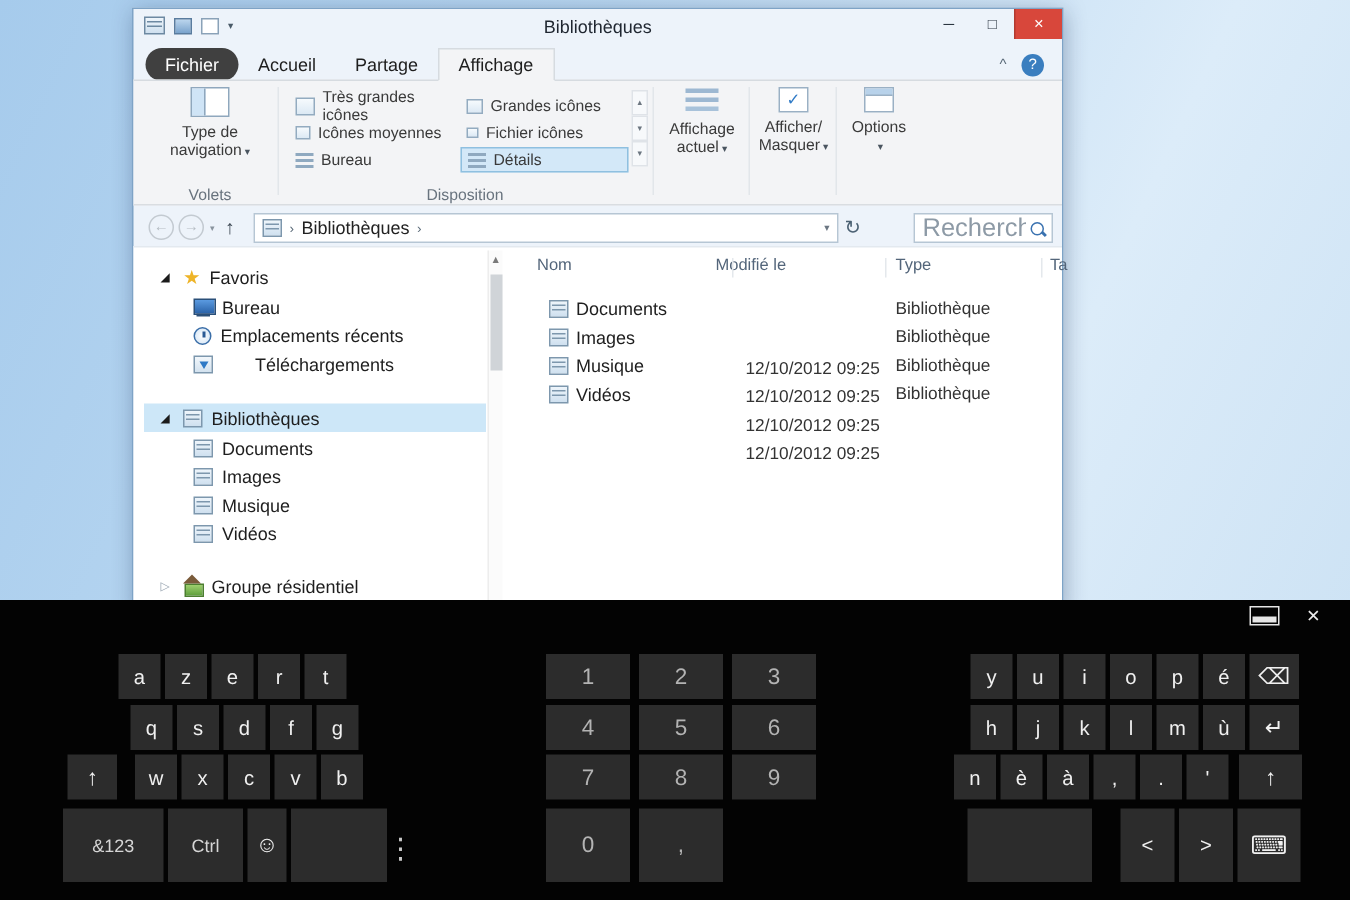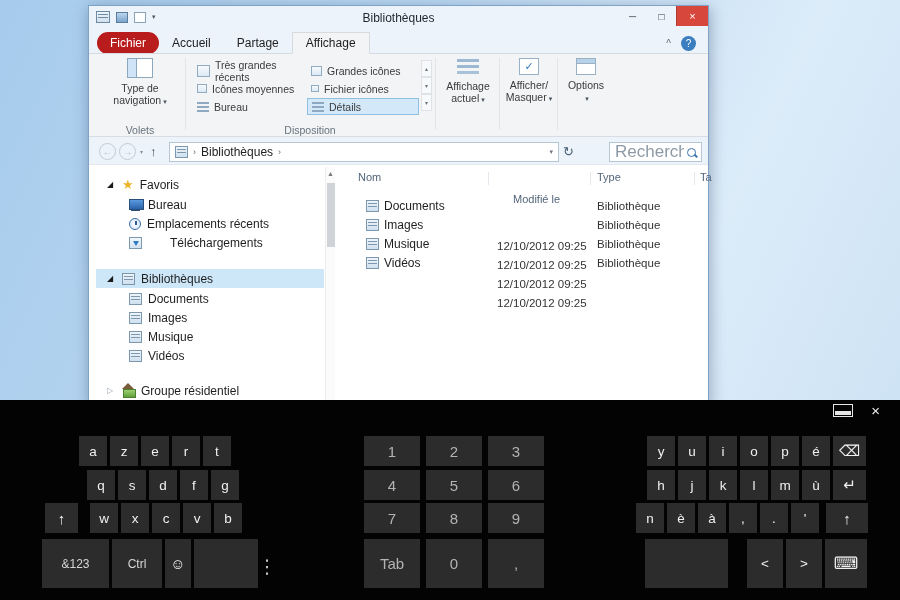--- a/index.html
+++ b/index.html
@@ -20,21 +20,21 @@
 .q3{width:12px;height:11px;background:#fff;border:1px solid #8aa2b8;}
 .qchev{font-size:7px;color:#4a5a68;}
 .wtitle{position:absolute;left:0;right:0;top:5px;text-align:center;font-size:12px;color:#1f2630;}
 .wbtns{position:absolute;right:0;top:0;display:flex;}
 .wbtn{width:29px;height:20px;display:flex;align-items:center;justify-content:center;font-size:10px;color:#2b3540;}
 .wbtn.close{width:32px;background:#d8473b;color:#fff;font-size:11px;border-left:1px solid #b23a30;}
 
 
 .tabs{position:absolute;left:0;top:26px;right:0;height:22px;display:flex;padding-left:8px;}
 .tab{height:22px;padding:0 13px;display:flex;align-items:center;font-size:12px;color:#1e1e1e;}
-.tab.file{background:#b91c1c;color:#fff;border-radius:11px;}
+.tab.file{background:#404040;color:#fff;border-radius:11px;}
 .tab.active{background:#f3f4f6;border:1px solid #d6dbe0;border-bottom:1px solid #f3f4f6;z-index:3;}
 .ribbonbtns{position:absolute;right:12px;top:30px;display:flex;gap:10px;align-items:center;}
 .rb-collapse{font-size:10px;color:#5a6a78;}
 .rb-help{width:15px;height:15px;border-radius:50%;background:#3a7ebf;color:#fff;font-size:10px;display:flex;align-items:center;justify-content:center;}
 
 
 .ribbon{position:absolute;left:0;top:47px;right:0;height:84px;background:#f3f4f6;border-top:1px solid #d6dbe0;border-bottom:1px solid #d9dde1;}
 .g-sep{position:absolute;top:4px;bottom:6px;width:1px;background:#e2e6ea;}
 .grp-label{position:absolute;bottom:2px;left:0;right:0;text-align:center;font-size:10.5px;color:#68737e;}
 .bigbtn{position:absolute;top:4px;left:0;right:0;display:flex;flex-direction:column;align-items:center;}
@@ -160,21 +160,21 @@
         <span class="cap">Type de</span>
         <span class="cap"><span>navigation</span><span class="dd">▾</span></span>
       </div>
       <div class="grp-label">Volets</div>
     </div>
     <div class="g-sep" style="left:96px;"></div>
 
     <div style="position:absolute;left:98px;top:0;width:246px;height:84px;">
       <div class="gal-item" style="left:6px;top:8px;">
           <span class="g-ic g-xl"></span>
-          <span>Très grandes récents</span>
+          <span>Très grandes icônes</span>
         </div>
       <div class="gal-item" style="left:6px;top:26px;">
           <span class="g-ic g-m"></span>
           <span>Icônes moyennes</span>
         </div>
       <div class="gal-item" style="left:6px;top:44px;">
           <span class="g-lines"></span>
           <span>Bureau</span>
         </div>
       <div class="gal-item" style="left:120px;top:8px;">
@@ -291,21 +291,21 @@
       <span class="i-home"></span>
       <span>Groupe résidentiel</span>
     </div>
 
     <div class="scrollbar">
       <span class="sb-up">▲</span>
       <span class="sb-thumb"></span>
     </div>
 
     <span class="col-h" style="left:269px;">Nom</span>
-    <span class="col-h" style="left:424px;margin-top:22px;">Modifié le</span>
+    <span class="col-h" style="left:388px;">Modifié le</span>
     <span class="col-h" style="left:508px;">Type</span>
     <span class="col-h" style="left:611px;">Ta</span>
     <span class="col-sep" style="left:399px;"></span>
     <span class="col-sep" style="left:501px;"></span>
     <span class="col-sep" style="left:605px;"></span>
 
     <div class="frow" style="top:32px;">
       <span class="i-lib"></span>
       <span class="fr-name">Documents</span>
       <span class="fr-date">12/10/2012 09:25</span>
@@ -378,21 +378,20 @@
     <div class="k">4</div>
     <div class="k">5</div>
     <div class="k">6</div>
   </div>
   <div class="krow np r3" style="left:364px;">
     <div class="k">7</div>
     <div class="k">8</div>
     <div class="k">9</div>
   </div>
   <div class="krow np r4" style="left:364px;">
-    <div class="k fs12">Tab</div>
     <div class="k">0</div>
     <div class="k">,</div>
   </div>
 
   <div class="krow r1" style="left:647px;">
     <div class="k">y</div>
     <div class="k">u</div>
     <div class="k">i</div>
     <div class="k">o</div>
     <div class="k">p</div>

